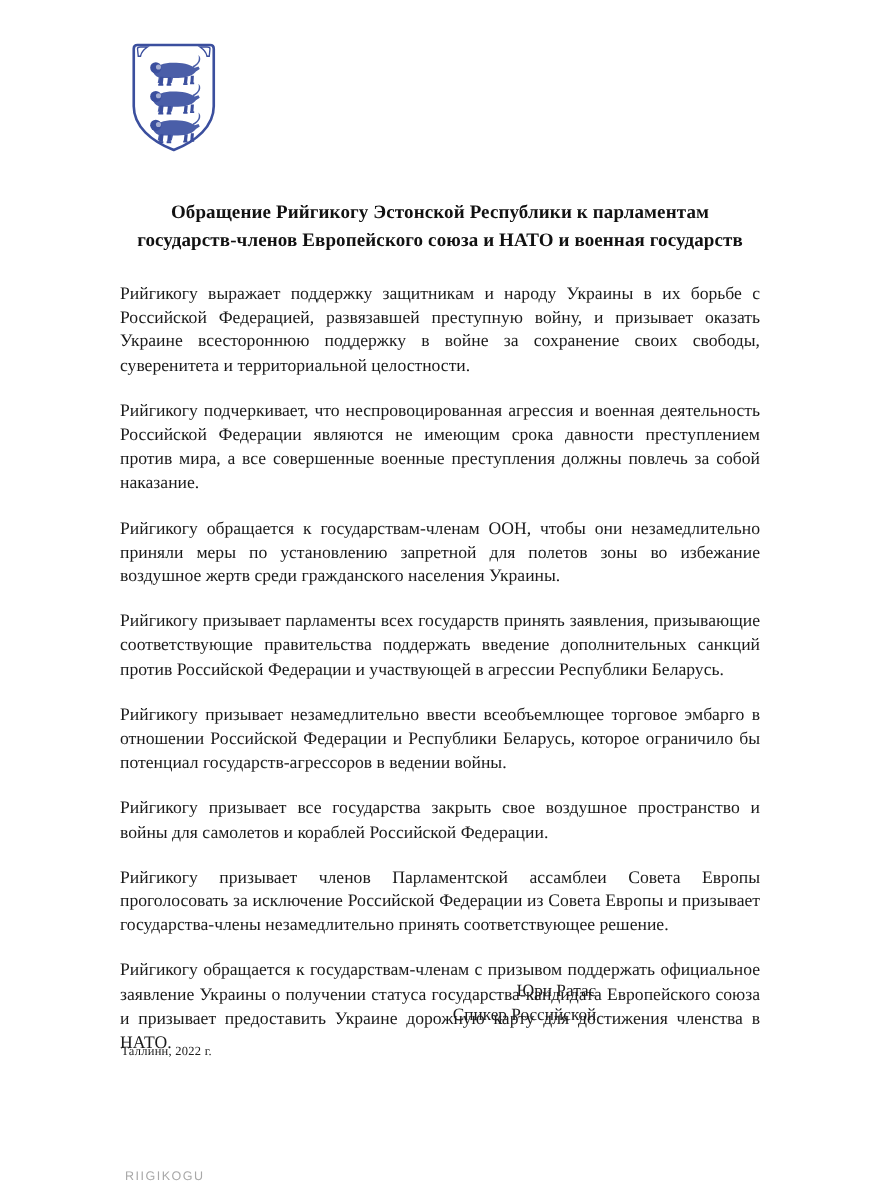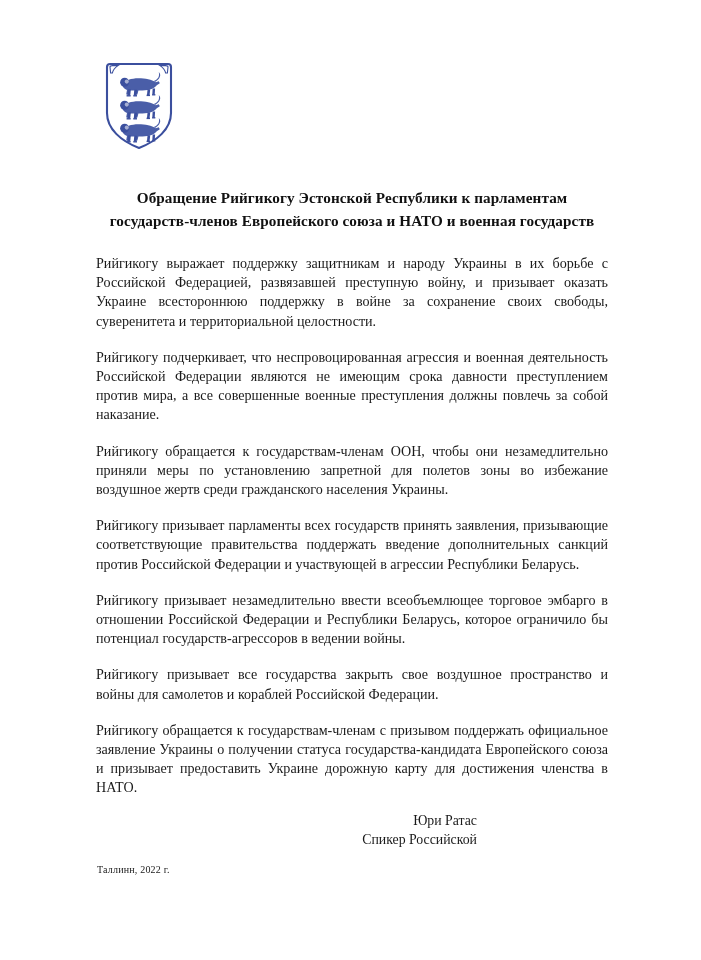--- a/index.html
+++ b/index.html
@@ -16,21 +16,20 @@
     font-family: "Liberation Serif", "DejaVu Serif", serif;
     color: #1a1a1a;
     -webkit-font-smoothing: antialiased;
   }
 
   .page {
     position: absolute;
     inset: 0;
     background: #ffffff;
     padding: 0;
-    margin-top: 28px;
   }
 
   
   .crest-wrap {
     position: absolute;
     left: 99px;
     top: 33px;
     width: 80px;
     height: 90px;
   }
@@ -160,20 +159,21 @@
     <span class="tline">государств-членов Европейского союза и НАТО и военная государств</span>
   </div>
 
   <div class="body-block">
     <p class="para">Рийгикогу выражает поддержку защитникам и народу Украины в их борьбе с Российской Федерацией, развязавшей преступную войну, и призывает оказать Украине всестороннюю поддержку в войне за сохранение своих свободы, суверенитета и территориальной целостности.</p>
     <p class="para">Рийгикогу подчеркивает, что неспровоцированная агрессия и военная деятельность Российской Федерации являются не имеющим срока давности преступлением против мира, а все совершенные военные преступления должны повлечь за собой наказание.</p>
     <p class="para">Рийгикогу обращается к государствам-членам ООН, чтобы они незамедлительно приняли меры по установлению запретной для полетов зоны во избежание воздушное жертв среди гражданского населения Украины.</p>
     <p class="para">Рийгикогу призывает парламенты всех государств принять заявления, призывающие соответствующие правительства поддержать введение дополнительных санкций против Российской Федерации и участвующей в агрессии Республики Беларусь.</p>
     <p class="para">Рийгикогу призывает незамедлительно ввести всеобъемлющее торговое эмбарго в отношении Российской Федерации и Республики Беларусь, которое ограничило бы потенциал государств-агрессоров в ведении войны.</p>
     <p class="para">Рийгикогу призывает все государства закрыть свое воздушное пространство и войны для самолетов и кораблей Российской Федерации.</p>
+    <p class="para">Рийгикогу призывает членов Парламентской ассамблеи Совета Европы проголосовать за исключение Российской Федерации из Совета Европы и призывает государства-члены незамедлительно принять соответствующее решение.</p>
     <p class="para">Рийгикогу обращается к государствам-членам с призывом поддержать официальное заявление Украины о получении статуса государства-кандидата Европейского союза и призывает предоставить Украине дорожную карту для достижения членства в НАТО.</p>
   </div>
 
   <div class="sign-block">
     <span class="sign-line">Юри Ратас</span>
     <span class="sign-line">Спикер Российской</span>
   </div>
 
   <div class="date-line">Таллинн,  2022 г.</div>
 

